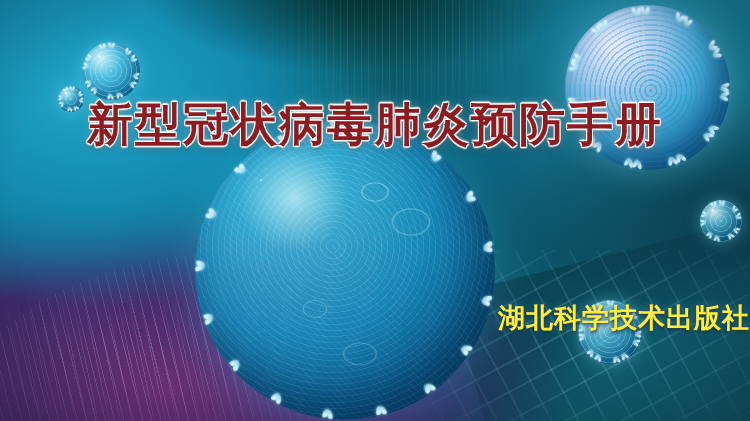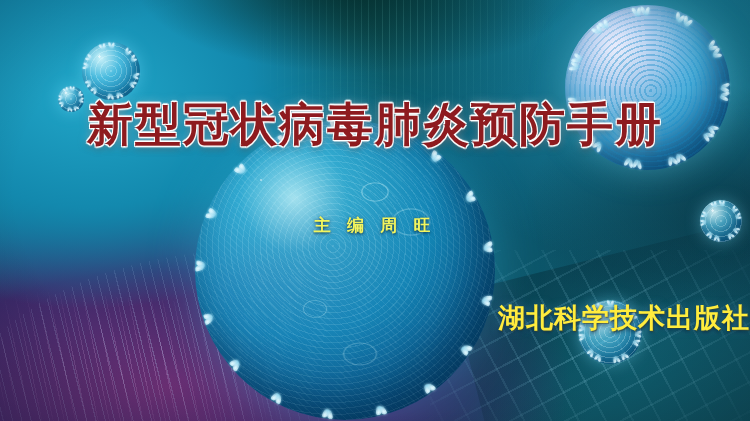--- a/index.html
+++ b/index.html
@@ -625,17 +625,16 @@
         <i style="transform: rotate(-22deg);"></i>
         <i class="b" style="transform: rotate(22deg);"></i>
       </span>
     </div>
 
   <div class="layer vignette"></div>
 
 
   <div class="text-layer">
     <div id="title">新型冠状病毒肺炎预防手册</div>
-    <div class="credit" id="credit-1">主  编  周  旺</div>
     <div id="publisher">湖北科学技术出版社</div>
   </div>
 
 </div>
 
 </body></html>

